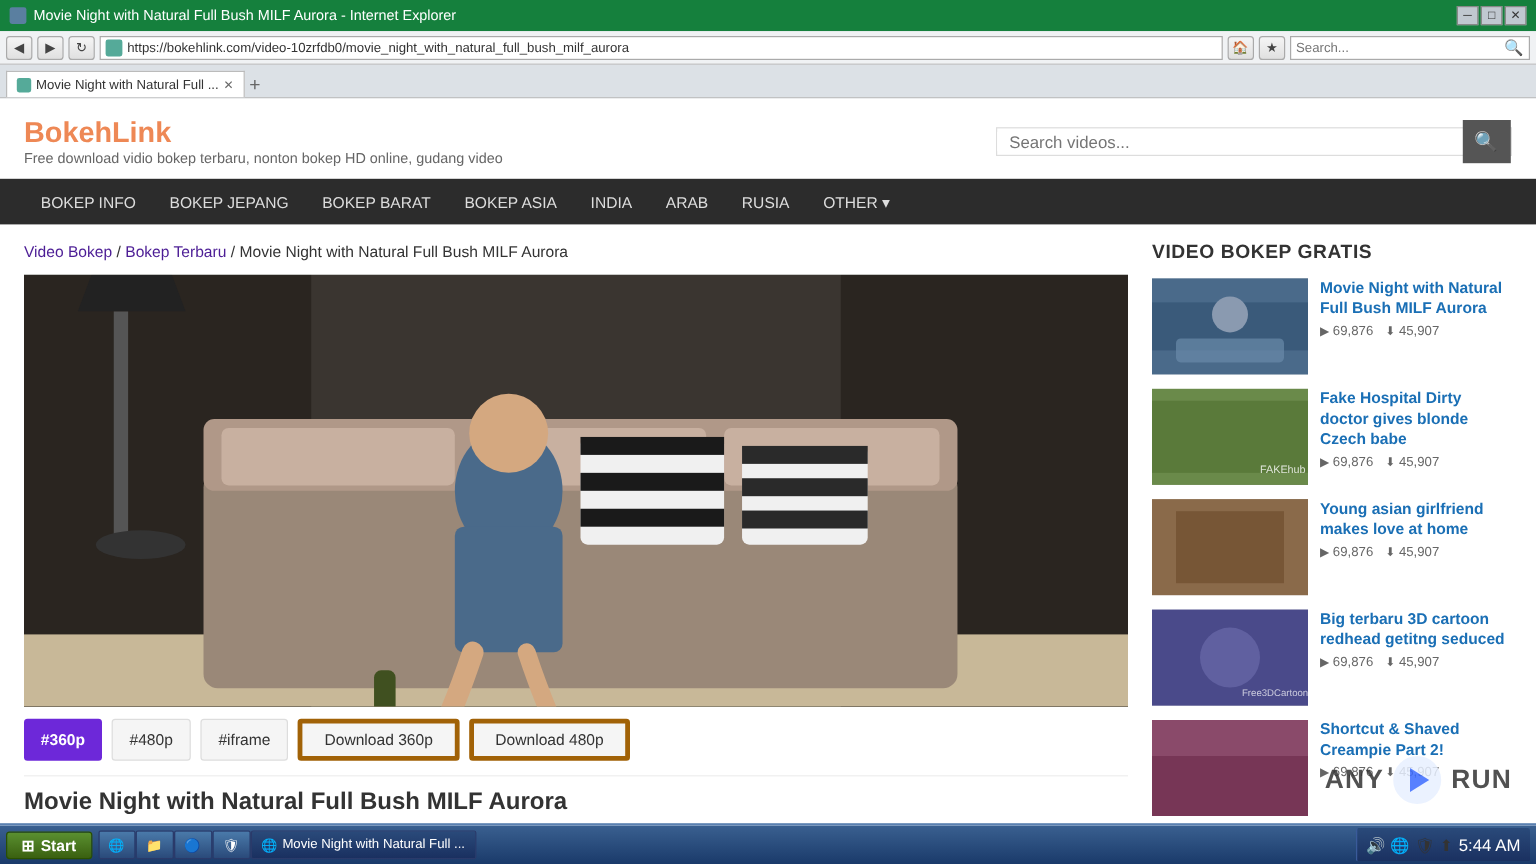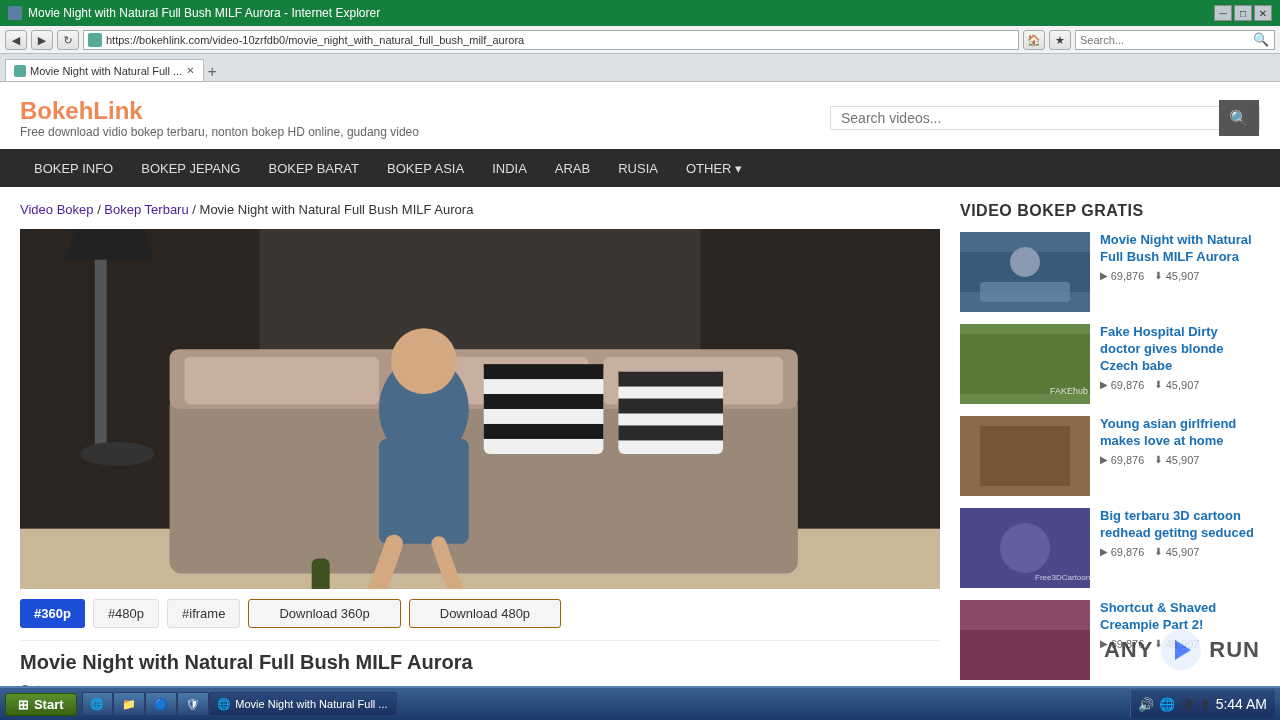--- a/index.html
+++ b/index.html
@@ -47,23 +47,23 @@
     
     .breadcrumb { font-size: 13px; margin-bottom: 12px; color: #333; }
     .breadcrumb a { color: #4c1d95; text-decoration: none; }
     .breadcrumb span { color: #333; }
 
     .video-player { width: 100%; height: 360px; background: #1a1a1a; position: relative; overflow: hidden; margin-bottom: 10px; }
     .video-scene { width: 100%; height: 100%; background: #8a9a7a; position: relative; overflow: hidden; }
     .scene-bg { position: absolute; inset: 0; background: linear-gradient(180deg, #2a2820 0%, #403830 30%, #c8b898 60%, #a09080 100%); }
 
     .video-controls { display: flex; gap: 8px; margin-bottom: 12px; flex-wrap: wrap; }
-    .btn-red { background: #1d4ed8; color: #fff; border: none; padding: 6px 14px; font-size: 13px; font-weight: bold; cursor: pointer; border-radius: 3px; }
+    .btn-red { background: #6d28d9; color: #fff; border: none; padding: 6px 14px; font-size: 13px; font-weight: bold; cursor: pointer; border-radius: 3px; }
     .btn-gray { background: #f5f5f5; color: #333; border: 1px solid #ddd; padding: 6px 14px; font-size: 13px; cursor: pointer; border-radius: 3px; }
-    .btn-download { background: #f5f5f5; color: #333; border: 1px solid #a16207; padding: 6px 30px; font-size: 13px; cursor: pointer; border-radius: 3px; }
+    .btn-download { background: #f5f5f5; color: #333; border: 4px solid #a16207; padding: 6px 18px; font-size: 13px; cursor: pointer; border-radius: 3px; }
 
     .divider { border: none; border-top: 1px solid #eee; margin: 10px 0; }
     
     .video-title { font-size: 20px; font-weight: bold; color: #333; margin-bottom: 8px; }
     .video-category { font-size: 13px; color: #666; }
 
     
     .sidebar { width: 300px; flex-shrink: 0; }
     .sidebar-title { font-size: 16px; font-weight: bold; color: #333; margin-bottom: 12px; text-transform: uppercase; letter-spacing: 0.5px; }
     

